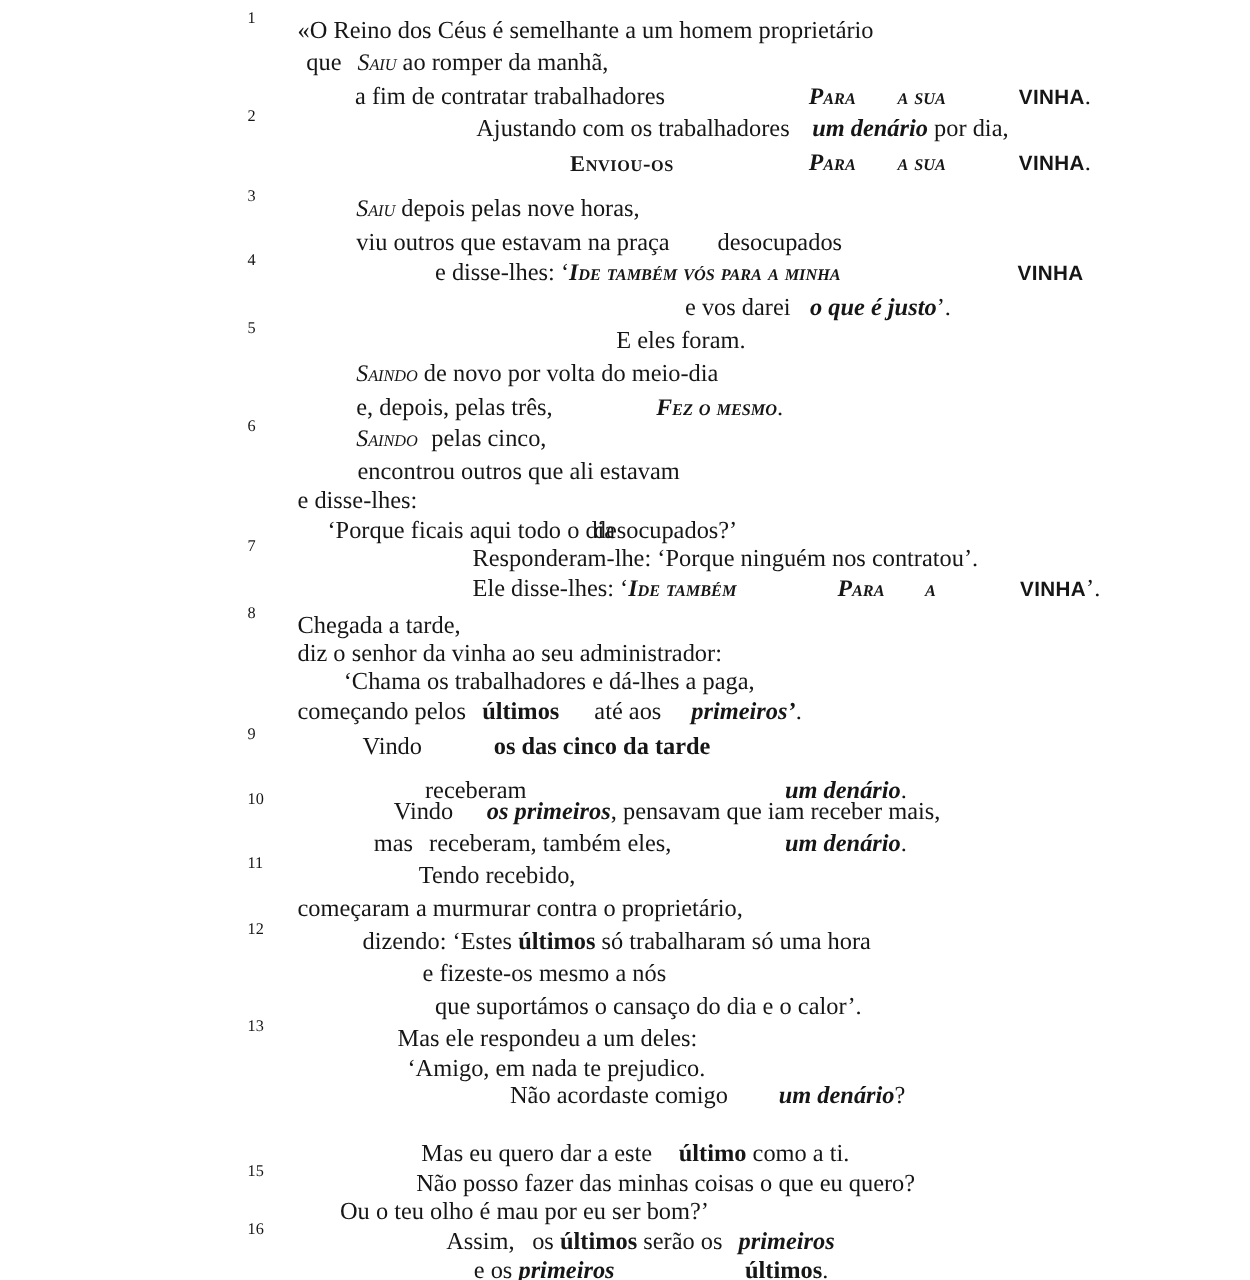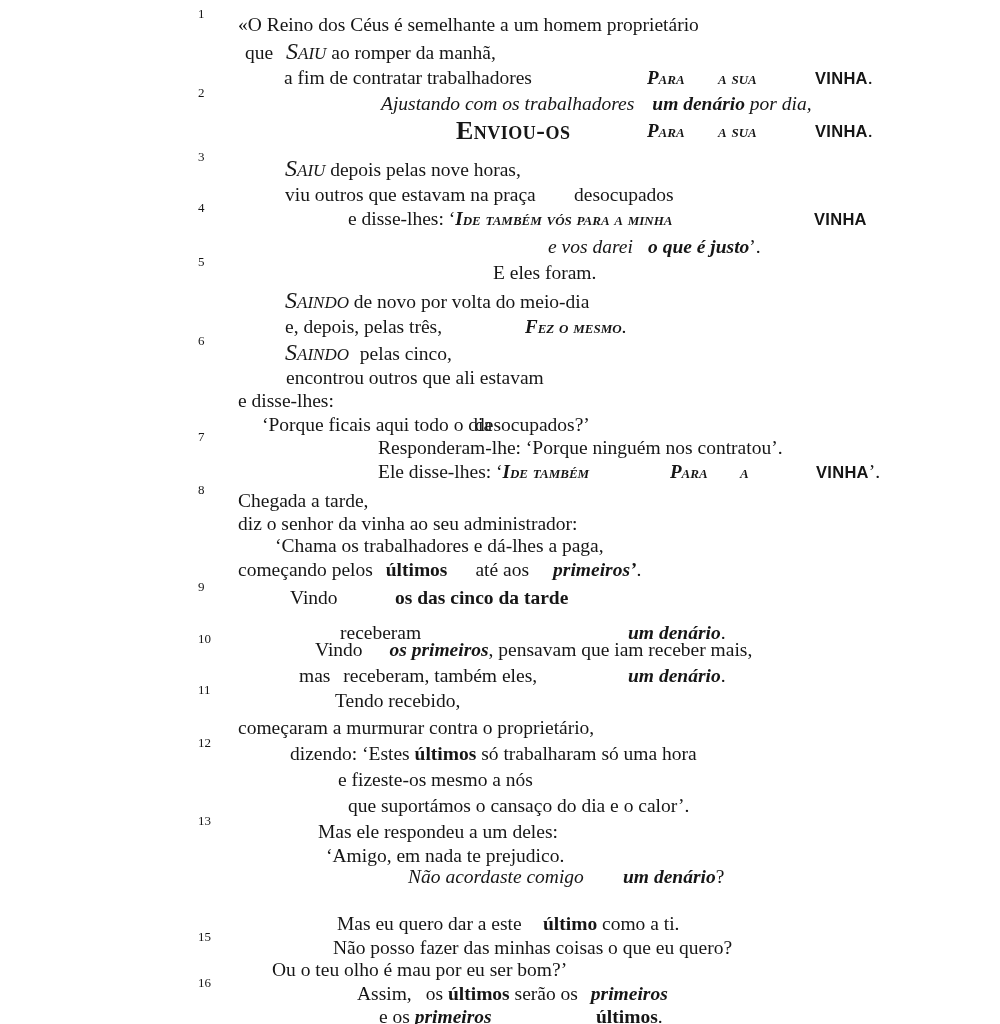--- a/index.html
+++ b/index.html
@@ -19,25 +19,25 @@
   }
   .verse {
     position:absolute;
     left:198px; top:-5px;
     font-size:13px;
     line-height:14px;
     font-weight:normal; font-style:normal;
   }
   .abs { position:absolute; top:0; }
   .r  { }
-  .i  { font-style:italic; }
+  .i  { }
   .b  { font-weight:bold; }
   .bi { font-weight:bold; font-style:italic; }
-  .sci  { font-variant:small-caps; font-style:italic; font-size:24px; }
-  .scb  { font-variant:small-caps; font-weight:bold; font-size:26px; letter-spacing:0.5px; }
+  .sci  { font-variant:small-caps; font-style:italic; font-size:19px; }
+  .scb  { font-variant:small-caps; font-weight:bold; font-size:18px; letter-spacing:0.5px; }
   .scbi { font-variant:small-caps; font-weight:bold; font-style:italic; font-size:19px; }
   .vinha {
     font-family:"Liberation Sans", sans-serif;
     font-weight:bold; font-style:normal; font-variant:normal;
     font-size:16.5px; letter-spacing:0.3px;
   }
   .sfx {
     font-family:"Liberation Serif", serif;
     font-weight:normal; font-style:normal; font-variant:normal;
     font-size:19.5px; letter-spacing:normal;

